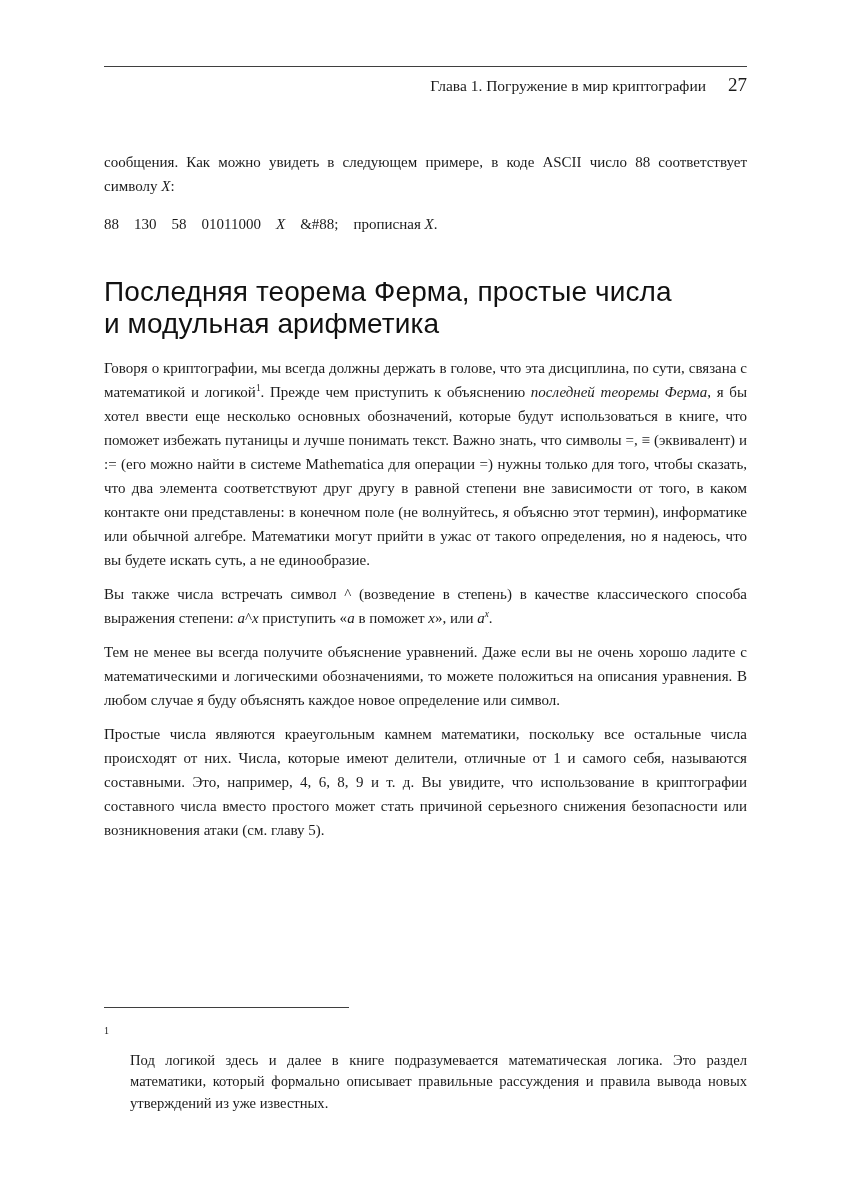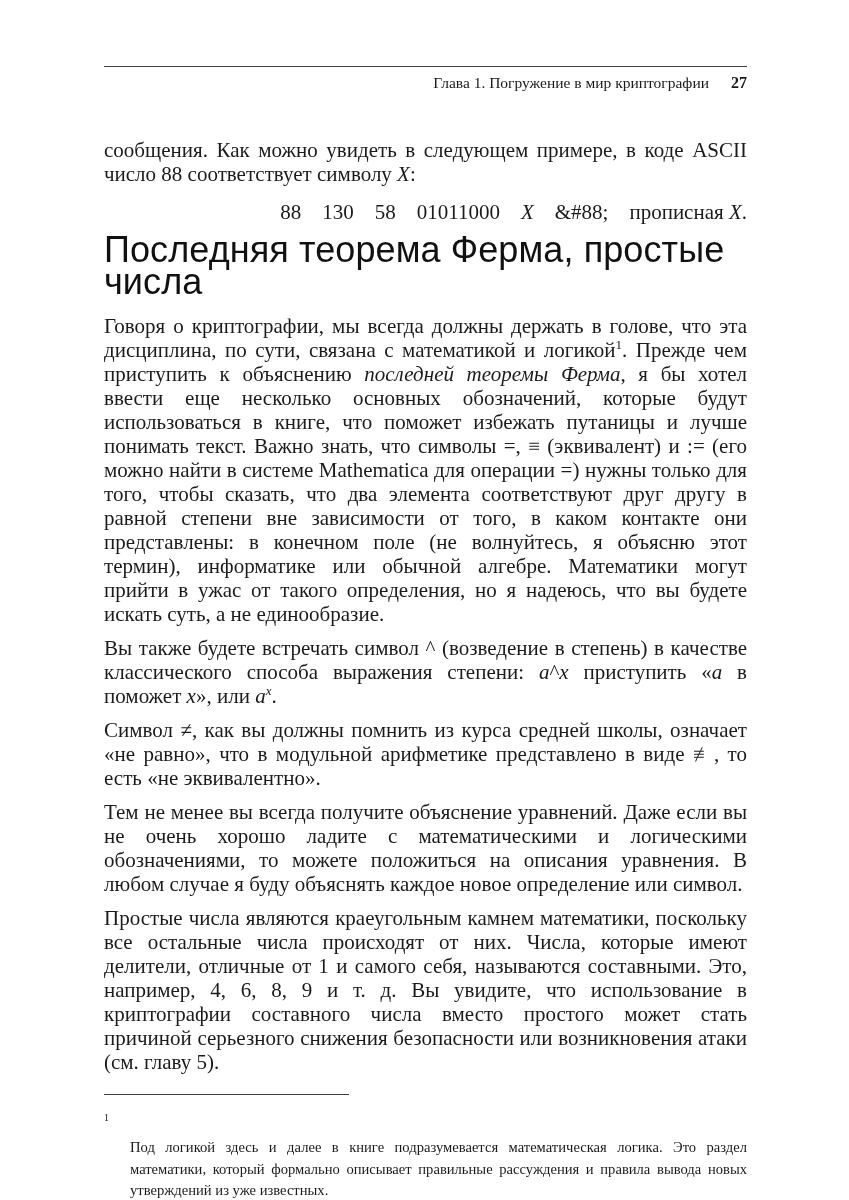--- a/index.html
+++ b/index.html
@@ -10,62 +10,63 @@
   .page {
     position: relative;
     width: 849px;
     height: 1200px;
     background: #ffffff;
     overflow: hidden;
     display: flex;
     flex-direction: column;
     color: #1b1b1b;
     font-family: "Liberation Serif", "DejaVu Serif", serif;
+    gap: 8px;
   }
   
   .running-head {
     margin: 66px 102px 0 104px;
     border-top: 1px solid #3f3f3f;
     padding-top: 7px;
     display: flex;
     justify-content: flex-end;
     align-items: baseline;
     gap: 22px;
     font-size: 15.5px;
     color: #1b1b1b;
   }
   .running-head .pagenum {
-    font-weight: bold;
-    font-size: 16px;
+    font-weight: normal;
+    font-size: 19px;
   }
   
   .content {
     margin: 0 102px 0 104px;
     padding-top: 46px;
     flex: 0 0 auto;
   }
   .content p {
     margin: 0 0 10px 0;
-    font-size: 21px;
+    font-size: 15px;
     line-height: 24px;
     text-align: justify;
   }
   p.intro-par { margin-bottom: 14px; }
   p.ascii-line {
-    text-align: right;
+    text-align: left;
     white-space: pre;
     margin: 0 0 6px 0;
   }
   .section-heading {
     font-family: "Liberation Sans", "DejaVu Sans", sans-serif;
     font-weight: 400;
-    font-size: 36px;
+    font-size: 28px;
     line-height: 32px;
     color: #111111;
-    margin: 10px 0 16px 0;
+    margin: 40px 0 16px 0;
     letter-spacing: 0.1px;
   }
   .content p:last-child { margin-bottom: 0; }
   
   .i   { font-style: italic; }
   .sup { font-size: 0.62em; vertical-align: super; line-height: 0; }
   .i.sup, .isup { font-style: italic; font-size: 0.62em; vertical-align: super; line-height: 0; }
   
   .footnote {
     margin: auto 102px 86px 104px;
@@ -100,25 +101,24 @@
     <span>Глава 1. Погружение в мир криптографии</span>
     <span class="pagenum">27</span>
   </div>
 
   <div class="content">
 
     <p class="intro-par"><span>сообщения. Как можно увидеть в следующем примере, в коде ASCII число 88 соответствует символу </span><span class="i">X</span><span>:</span></p>
 
     <p class="ascii-line"><span>88    130    58    01011000    </span><span class="i">X</span><span>    &amp;#88;    прописная </span><span class="i">X</span><span>.</span></p>
 
-    <h1 class="section-heading"><span>Последняя теорема Ферма, простые числа</span><br></h1>
+    <h1 class="section-heading"><span>Последняя теорема Ферма, простые числа</span><br><span>и модульная арифметика</span></h1>
 
     <p><span>Говоря о криптографии, мы всегда должны держать в голове, что эта дисциплина, по сути, связана с математикой и логикой</span><span class="sup">1</span><span>. Прежде чем приступить к объяснению </span><span class="i">последней теоремы Ферма</span><span>, я бы хотел ввести еще несколько основных обозначений, которые будут использоваться в книге, что поможет избежать путаницы и лучше понимать текст. Важно знать, что символы =, ≡ (эквивалент) и := (его можно найти в системе Mathematica для операции =) нужны только для того, чтобы сказать, что два элемента соответствуют друг другу в равной степени вне зависимости от того, в каком контакте они представлены: в конечном поле (не волнуйтесь, я объясню этот термин), информатике или обычной алгебре. Математики могут прийти в ужас от такого определения, но я надеюсь, что вы будете искать суть, а не единообразие.</span></p>
-    <p><span>Вы также будете встречать символ ^ (возведение в степень) в качестве классического способа выражения степени: </span><span class="i">a</span><span>^</span><span class="i">x</span><span> приступить «</span><span class="i">a</span><span> в поможет </span><span class="i">x</span><span>», или </span><span class="i">a</span><span class="i sup">x</span><span>.</span></p>
-    <p><span>Символ ≠, как вы должны помнить из курса средней школы, означает «не равно», что в модульной арифметике представлено в виде ≢, то есть «не эквивалентно».</span></p>
+    <p><span>Вы также числа встречать символ ^ (возведение в степень) в качестве классического способа выражения степени: </span><span class="i">a</span><span>^</span><span class="i">x</span><span> приступить «</span><span class="i">a</span><span> в поможет </span><span class="i">x</span><span>», или </span><span class="i">a</span><span class="i sup">x</span><span>.</span></p>
     <p><span>Тем не менее вы всегда получите объяснение уравнений. Даже если вы не очень хорошо ладите с математическими и логическими обозначениями, то можете положиться на описания уравнения. В любом случае я буду объяснять каждое новое определение или символ.</span></p>
     <p><span>Простые числа являются краеугольным камнем математики, поскольку все остальные числа происходят от них. Числа, которые имеют делители, отличные от 1 и самого себя, называются составными. Это, например, 4, 6, 8, 9 и т. д. Вы увидите, что использование в криптографии составного числа вместо простого может стать причиной серьезного снижения безопасности или возникновения атаки (см. главу 5).</span></p>
 
   </div>
 
   <div class="footnote">
     <div class="footnote-rule"></div>
     <div class="footnote-item">
       <span class="fn-marker">1</span>
       <span class="fn-text">Под логикой здесь и далее в книге подразумевается математическая логика. Это раздел математики, который формально описывает правильные рассуждения и правила вывода новых утверждений из уже известных.</span>

